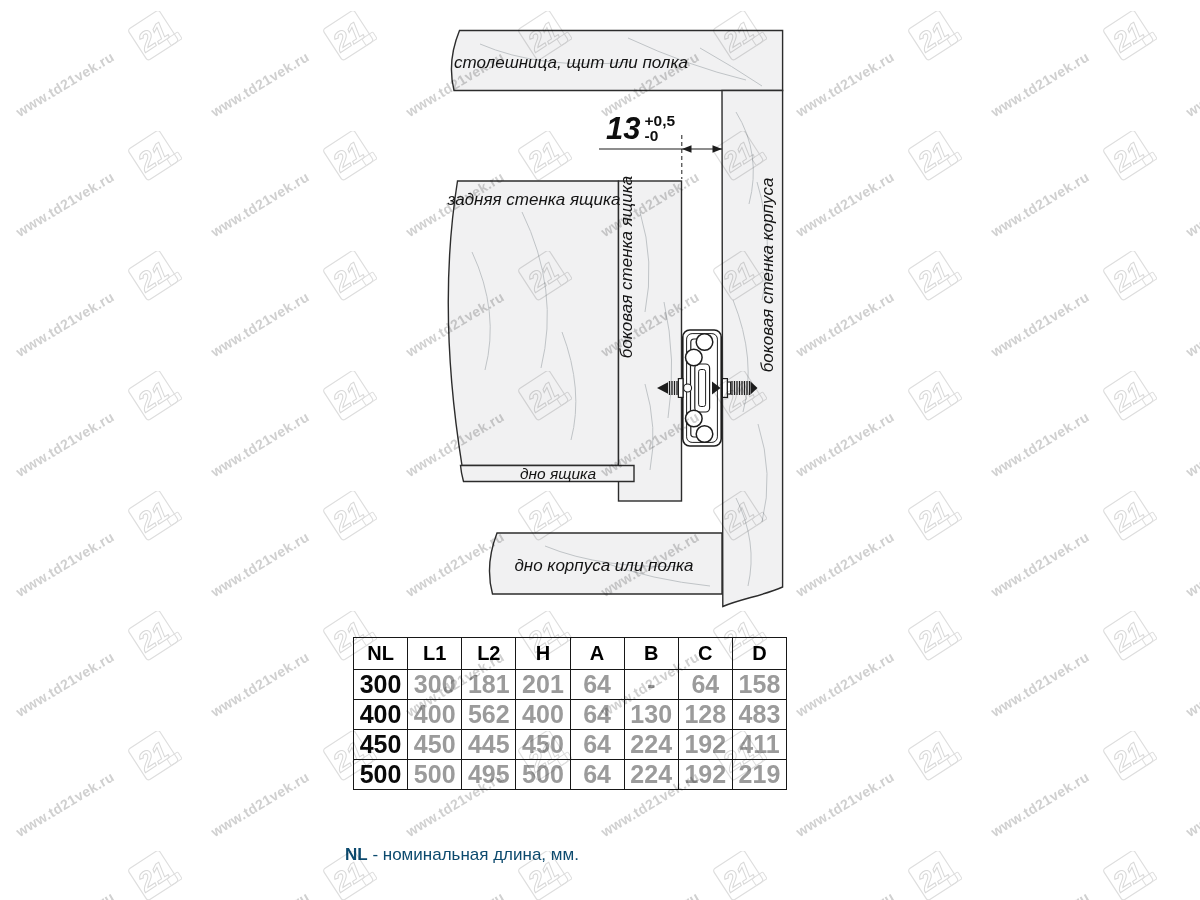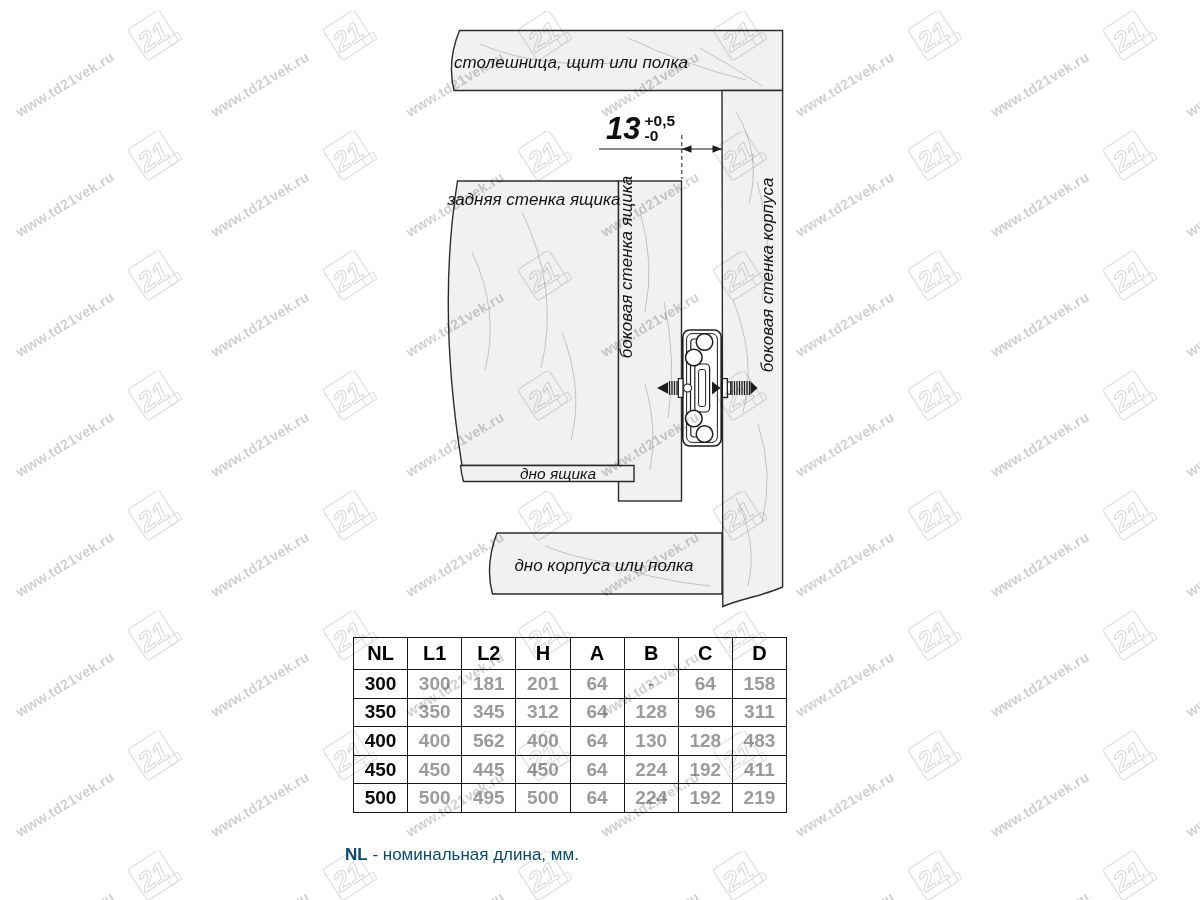--- a/index.html
+++ b/index.html
@@ -22,21 +22,21 @@
   .lbl{font-style:italic;font-size:17px;fill:#141414;}
   .lbl-sm{font-style:italic;font-size:15.5px;fill:#141414;}
   .dim-main{font-size:31px;font-weight:bold;font-style:italic;fill:#0e0e0e;}
   .dim-tol{font-size:15.5px;font-weight:bold;fill:#0e0e0e;}
   
   .spec-table{position:absolute;left:353px;top:637px;z-index:3;
               border-collapse:collapse;table-layout:fixed;width:434px;background:transparent;}
   .spec-table th,.spec-table td{border:1.7px solid #171717;text-align:center;
               vertical-align:middle;padding:0;}
   .spec-table th{height:31px;font-size:20px;font-weight:bold;color:#000;}
-  .spec-table td{height:27.6px;font-size:19px;font-weight:bold;}
+  .spec-table td{height:27.6px;font-size:25px;font-weight:bold;}
   .spec-table td.nl{color:#0a0a0a;}
   .spec-table td.val{color:#9b9b9b;}
   
   .footnote{position:absolute;left:345px;top:845px;z-index:3;font-size:17px;color:#0c4a6e;}
   .footnote b{font-weight:bold;}
 </style>
 </head>
 <body>
 
 <svg class="diagram" width="1200" height="900" viewBox="0 0 1200 900">
@@ -134,30 +134,20 @@
   <tbody>
       <tr>
         <td class="nl">300</td>
         <td class="val">300</td>
         <td class="val">181</td>
         <td class="val">201</td>
         <td class="val">64</td>
         <td class="val">-</td>
         <td class="val">64</td>
         <td class="val">158</td>
-      </tr>
-      <tr>
-        <td class="nl">350</td>
-        <td class="val">350</td>
-        <td class="val">345</td>
-        <td class="val">312</td>
-        <td class="val">64</td>
-        <td class="val">128</td>
-        <td class="val">96</td>
-        <td class="val">311</td>
       </tr>
       <tr>
         <td class="nl">400</td>
         <td class="val">400</td>
         <td class="val">562</td>
         <td class="val">400</td>
         <td class="val">64</td>
         <td class="val">130</td>
         <td class="val">128</td>
         <td class="val">483</td>

